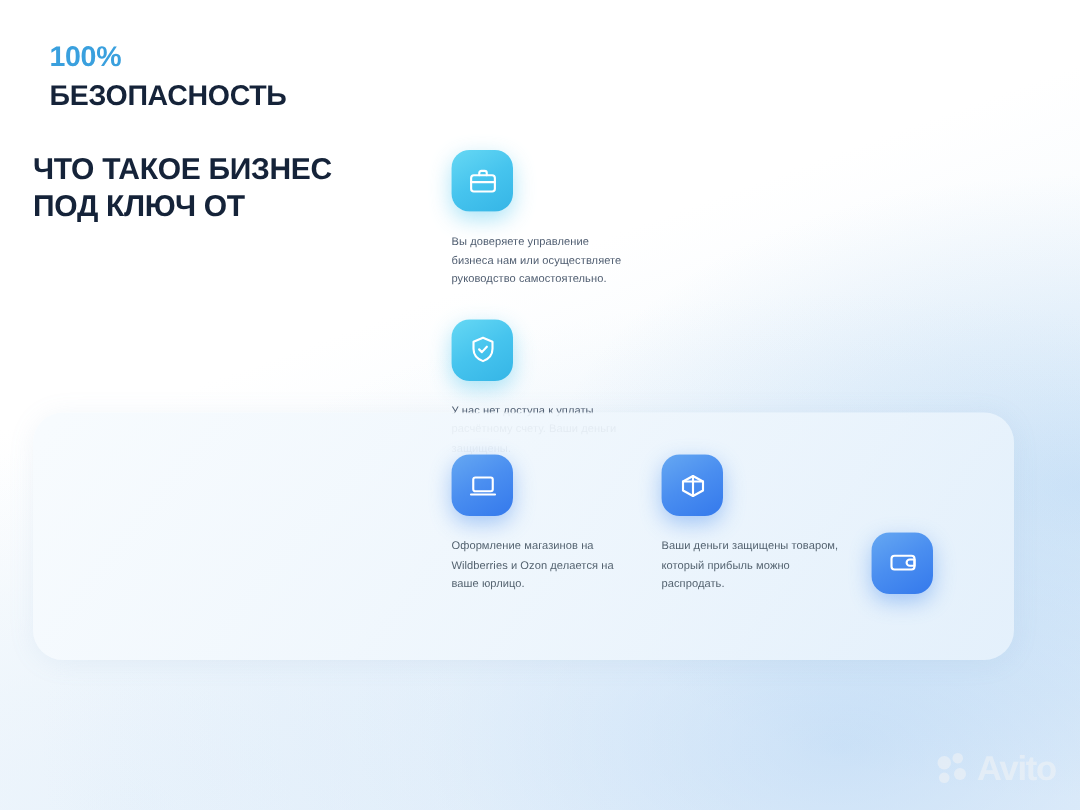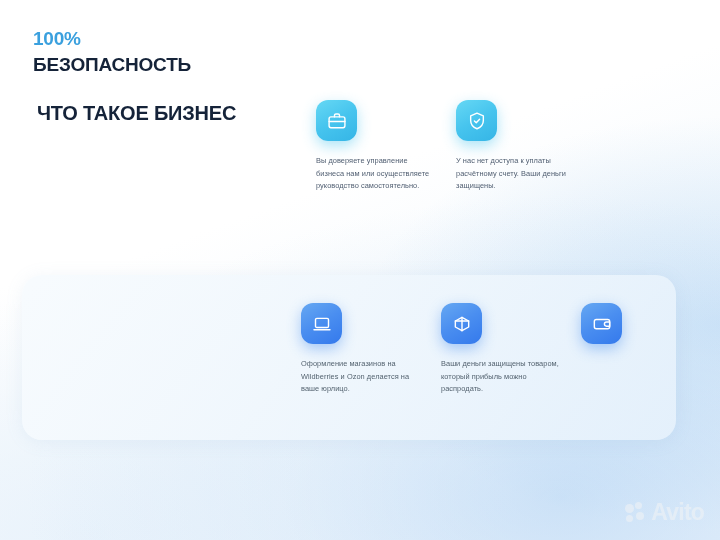--- a/index.html
+++ b/index.html
@@ -24,21 +24,21 @@
       radial-gradient(120% 90% at 78% 92%, rgba(152,196,240,0.42) 0%, rgba(186,216,245,0.22) 32%, rgba(255,255,255,0) 62%),
       radial-gradient(90% 70% at 100% 60%, rgba(120,180,235,0.30) 0%, rgba(255,255,255,0) 55%),
       radial-gradient(100% 80% at 12% 100%, rgba(225,238,250,0.55) 0%, rgba(255,255,255,0) 60%),
       linear-gradient(160deg, #ffffff 0%, #ffffff 38%, #f6fafd 58%, #eef5fc 100%);
     overflow: hidden;
   }
 
   
   .top-section {
     position: absolute;
-    left: 15px; top: 0;
+    left: 0; top: 0;
     width: 604px;
     height: 270px;
   }
 
   .headline {
     position: absolute;
     left: 22px;
     top: 101px;
     width: 250px;
     font-size: 20px;
@@ -74,22 +74,22 @@
     text-transform: uppercase;
   }
   .safety-title .pct { color: #3aa0de; }
   .safety-title .word { color: #152339; }
 
   
   .cards {
     position: absolute;
     display: flex;
   }
-  .cards.top  { left: 301px; top: 100px;  width: 400px; gap: 20px; }
-  .cards.bot  { left: 301px; top: 303px;  width: 400px; gap: 20px; }
+  .cards.top  { left: 301px; top: 100px;  width: 400px; gap: 20px; flex-direction: column; }
+  .cards.bot  { left: 301px; top: 303px;  width: 400px; gap: 20px; align-items: flex-end; }
 
   .card { width: 120px; }
 
   .icon-tile {
     width: 41px;
     height: 41px;
     border-radius: 12px;
     display: flex;
     align-items: center;
     justify-content: center;
@@ -158,21 +158,21 @@
 </style>
 </head>
 <body>
 
 <div class="page">
 
   <div class="top-section">
 
     <div class="headline">
       <span>ЧТО ТАКОЕ БИЗНЕС</span><br>
-      <br>
+      <span>ПОД КЛЮЧ ОТ</span><br>
     </div>
 
     <div class="cards top">
 
       <div class="card">
         <div class="icon-tile tile-cyan">
           <svg width="20" height="20" viewBox="0 0 24 24" fill="none" stroke="#ffffff" stroke-width="1.7" stroke-linecap="round" stroke-linejoin="round">
             <rect x="2.5" y="7" width="19" height="13" rx="2.2"></rect>
             <path d="M9 7V5.2A1.7 1.7 0 0 1 10.7 3.5h2.6A1.7 1.7 0 0 1 15 5.2V7"></path>
             <path d="M2.5 12.5h19"></path>

